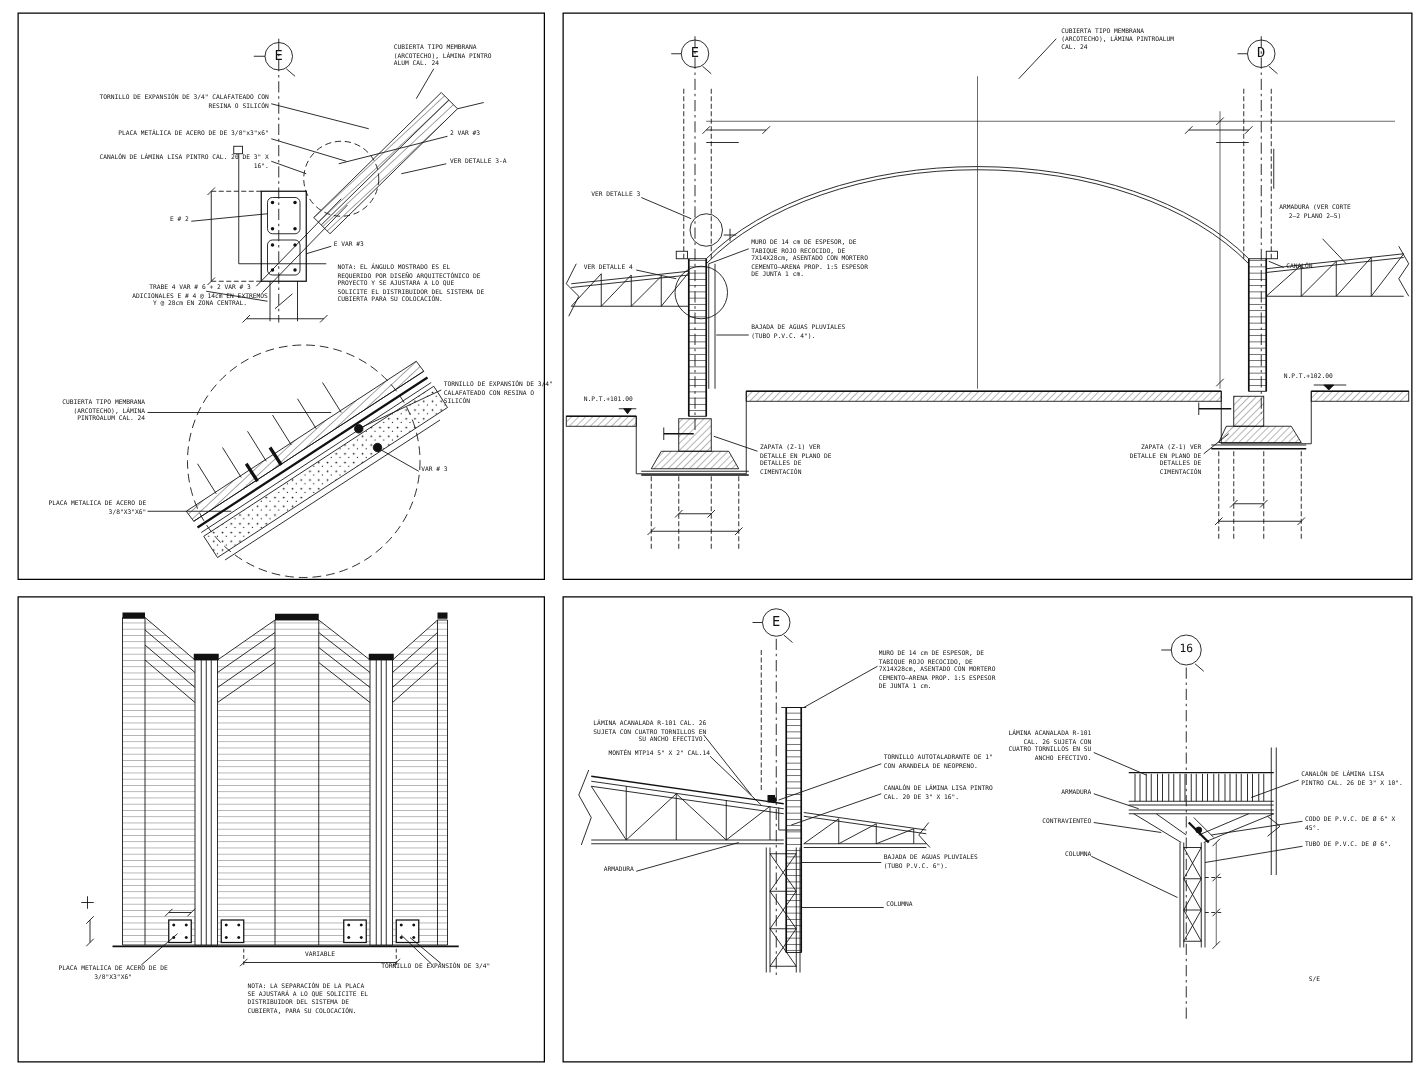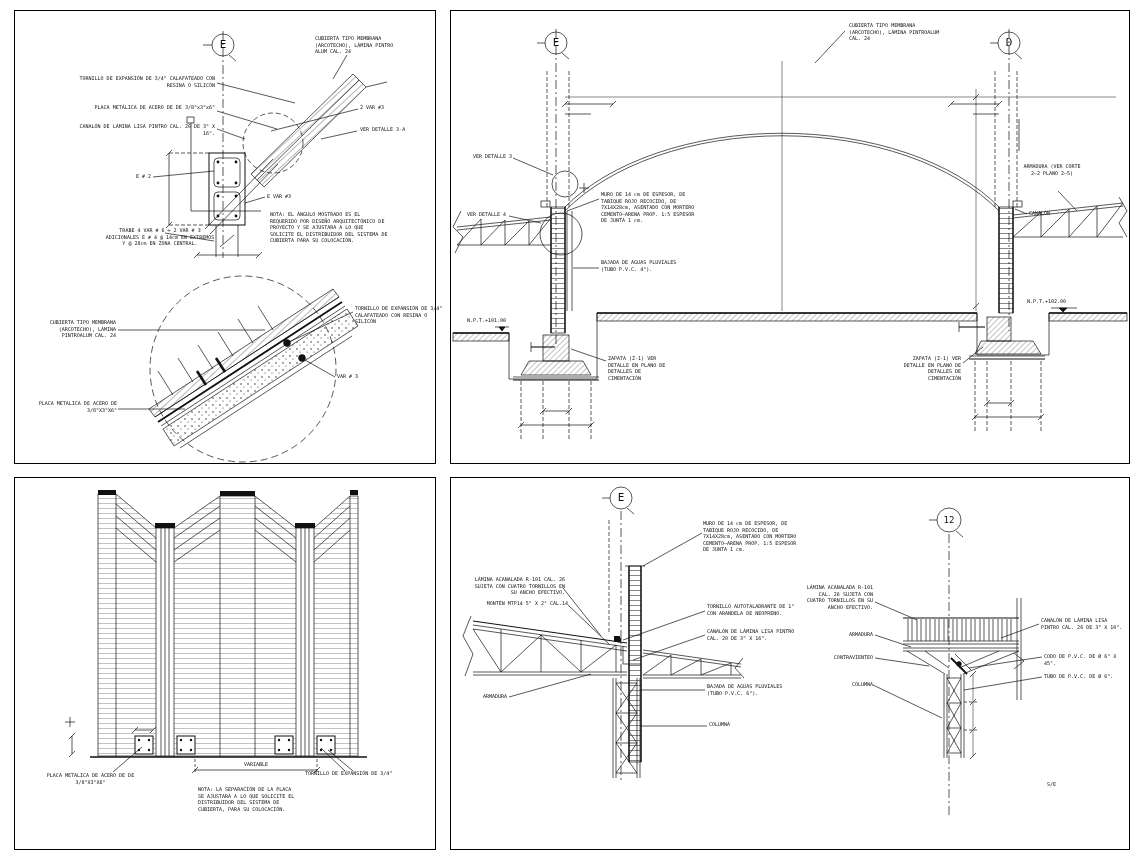--- a/index.html
+++ b/index.html
@@ -538,21 +538,21 @@
         <line x1="424" y1="124" x2="466" y2="142"></line>
         <line x1="424" y1="157" x2="460" y2="169"></line>
         <line x1="424" y1="180" x2="478" y2="188"></line>
         <line x1="422" y1="207" x2="491" y2="240"></line>
         <line x1="588" y1="146" x2="550" y2="160"></line>
         <line x1="591" y1="179" x2="518" y2="190"></line>
         <line x1="591" y1="199" x2="513" y2="212"></line>
       </g>
     </svg>
     <div class="bub" style="left:170px;top:20px">E</div>
-    <div class="bub b16" style="left:498px;top:42px">12</div>
+    <div class="bub b16" style="left:498px;top:42px">16</div>
     <div class="lbl" style="left:252px;top:42px;width:96px">MURO DE 14 cm DE ESPESOR, DE TABIQUE ROJO RECOCIDO, DE 7X14X28cm, ASENTADO CON MORTERO CEMENTO–ARENA PROP. 1:5 ESPESOR DE JUNTA 1 cm.</div>
     <div class="lbl r" style="left:18px;top:98px;width:96px">LÁMINA ACANALADA R-101 CAL. 26 SUJETA CON CUATRO TORNILLOS EN SU ANCHO EFECTIVO.</div>
     <div class="lbl r" style="left:22px;top:122px;width:95px">MONTÉN MTP14 5" X 2" CAL.14</div>
     <div class="lbl" style="left:32px;top:215px;width:42px">ARMADURA</div>
     <div class="lbl" style="left:256px;top:125px;width:92px">TORNILLO AUTOTALADRANTE DE 1" CON ARANDELA DE NEOPRENO.</div>
     <div class="lbl" style="left:256px;top:150px;width:92px">CANALÓN DE LÁMINA LISA PINTRO CAL. 20 DE 3" X 16".</div>
     <div class="lbl" style="left:256px;top:205px;width:82px">BAJADA DE AGUAS PLUVIALES (TUBO P.V.C. 6").</div>
     <div class="lbl" style="left:258px;top:243px;width:42px">COLUMNA</div>
     <div class="lbl r" style="left:350px;top:106px;width:72px">LÁMINA ACANALADA R-101 CAL. 26 SUJETA CON CUATRO TORNILLOS EN SU ANCHO EFECTIVO.</div>
     <div class="lbl r" style="left:380px;top:153px;width:42px">ARMADURA</div>

